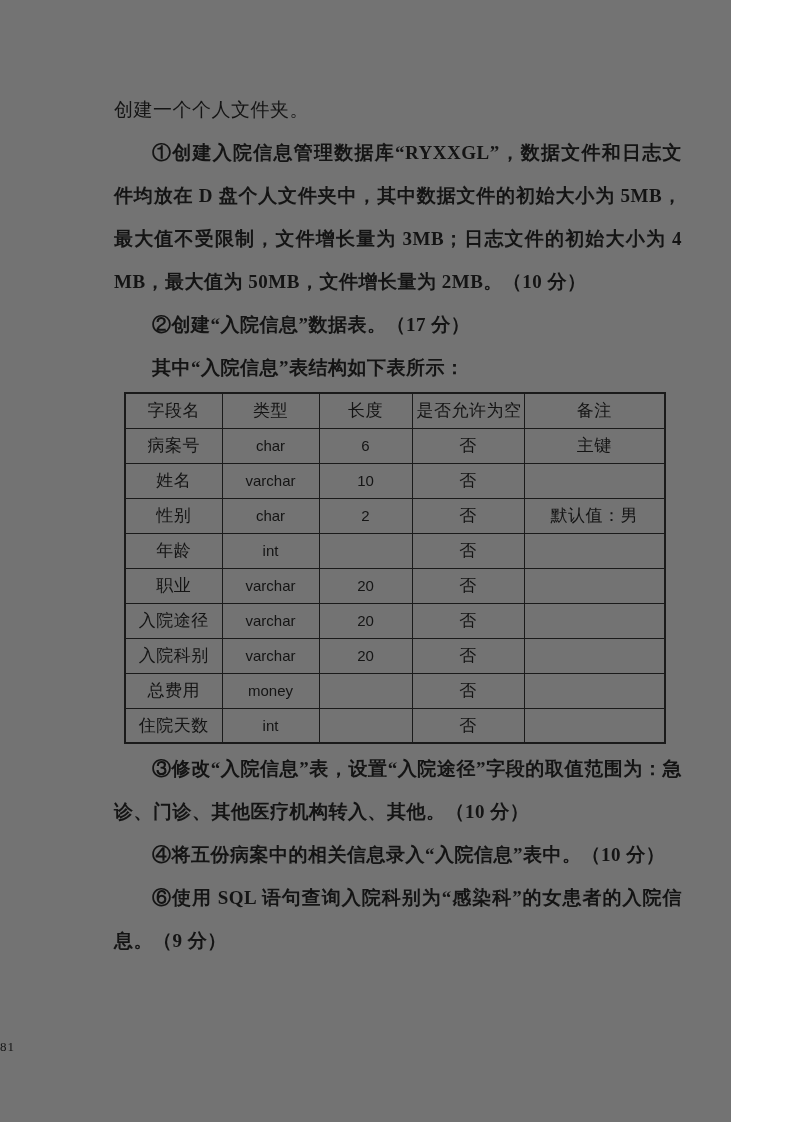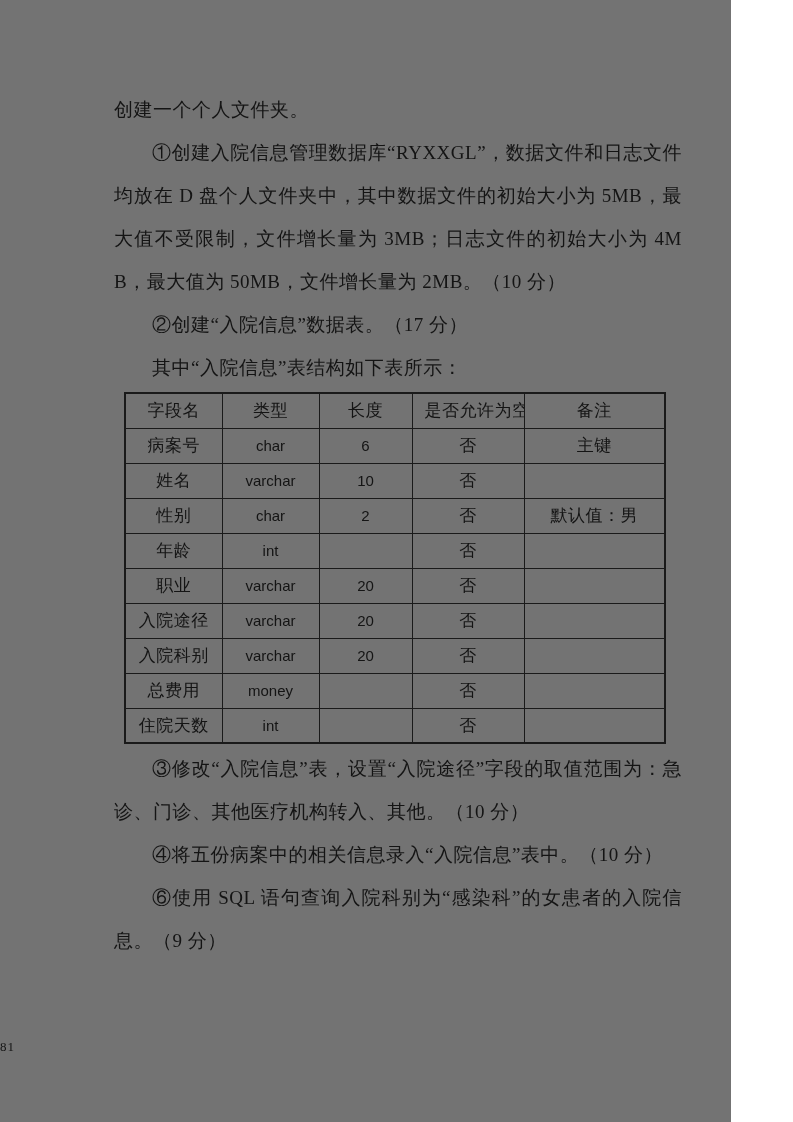--- a/index.html
+++ b/index.html
@@ -19,37 +19,37 @@
     top: 88px;
     width: 568px;
   }
   .para {
     font-size: 19px;
     line-height: 43px;
     text-align: justify;
     letter-spacing: 0.5px;
     word-break: break-all;
   }
-  .para.indent { text-indent: 2em; }
+  .para.indent { text-indent: 2em; font-weight: bold; }
   table.struct {
     border-collapse: collapse;
     table-layout: fixed;
     width: 540px;
     margin: 3px 0 3px 10px;
     border: 2px solid #1a1a1a;
   }
   table.struct th, table.struct td {
     border: 1px solid #1a1a1a;
     height: 35px;
     text-align: center;
     vertical-align: middle;
     font-weight: normal;
     font-size: 17px;
     letter-spacing: 0.5px;
-    padding: 0 12px;
+    padding: 0 4px;
     overflow: hidden;
     white-space: nowrap;
   }
   table.struct td.mono {
     font-family: Liberation Sans, sans-serif;
     font-size: 15px;
     letter-spacing: 0;
   }
   .page-number {
     position: absolute;

